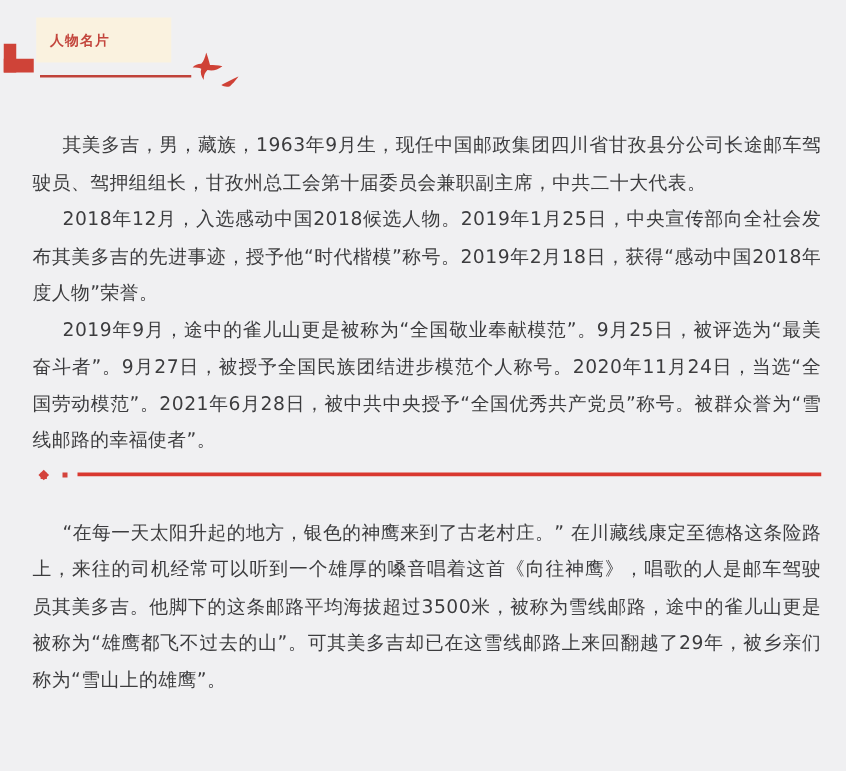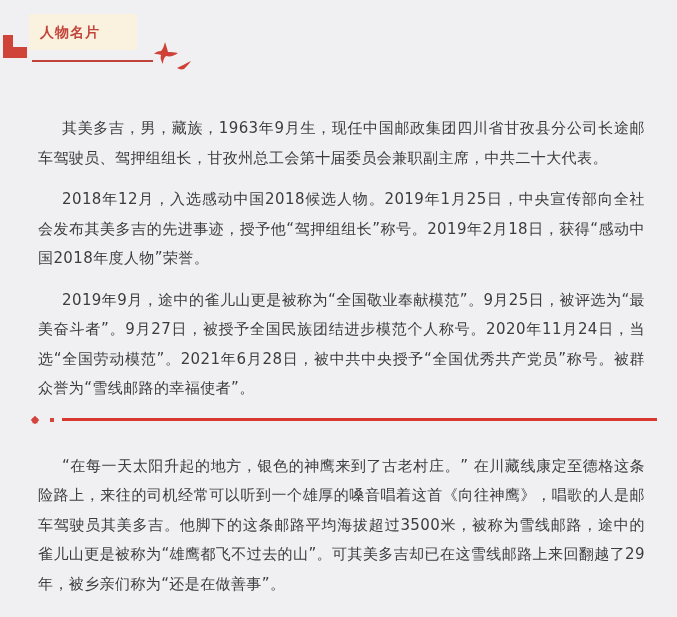--- a/index.html
+++ b/index.html
@@ -27,40 +27,40 @@
     border-bottom: 11px solid #cf4338;
   }
   .title-box {
     position: absolute; left: 29px; top: 14px;
     width: 108px; height: 36px;
     background: #faf2df;
     display: flex; align-items: center;
     padding-left: 11px;
   }
   .title {
-    font-size: 14px; font-weight: bold;
+    font-size: 11px; font-weight: bold;
     color: #c3463d; letter-spacing: 1px;
     line-height: 1;
   }
   .title-underline {
     position: absolute; left: 32px; top: 60px;
     width: 121px; height: 2px;
     background: #c0423a;
   }
   .bird-big   { position: absolute; left: 154px; top: 42px; }
   .bird-small { position: absolute; left: 177px; top: 61px; }
 
   
   .content {
     position: absolute; left: 26px; top: 92px;
     width: 631px;
     padding-top: 10px;
   }
   .para {
-    margin: 12px; padding: 0;
+    margin: 0; padding: 0;
     font-size: 15px;
     line-height: 29.5px;
     color: #3c3c3e;
     text-align: justify;
     text-indent: 24px;
     letter-spacing: 0.4px;
   }
 
   
   .divider {
@@ -110,29 +110,29 @@
     </svg>
     <svg class="bird-small" width="14" height="10" viewBox="0 0 14 10">
       <path fill="#cf4136" d="M0 7 C4 5 8 3 14 0 C11 4 9 6 7 8 C4 9 2 8 0 7 Z"></path>
     </svg>
   </div>
 
   <main class="content">
 
     <section>
       <p class="para">其美多吉，男，藏族，1963年9月生，现任中国邮政集团四川省甘孜县分公司长途邮车驾驶员、驾押组组长，甘孜州总工会第十届委员会兼职副主席，中共二十大代表。</p>
-      <p class="para">2018年12月，入选感动中国2018候选人物。2019年1月25日，中央宣传部向全社会发布其美多吉的先进事迹，授予他“驾押组组长”称号。2019年2月18日，获得“感动中国2018年度人物”荣誉。</p>
+      <p class="para">2018年12月，入选感动中国2018候选人物。2019年1月25日，中央宣传部向全社会发布其美多吉的先进事迹，授予他“时代楷模”称号。2019年2月18日，获得“感动中国2018年度人物”荣誉。</p>
       <p class="para">2019年9月，途中的雀儿山更是被称为“全国敬业奉献模范”。9月25日，被评选为“最美奋斗者”。9月27日，被授予全国民族团结进步模范个人称号。2020年11月24日，当选“全国劳动模范”。2021年6月28日，被中共中央授予“全国优秀共产党员”称号。被群众誉为“雪线邮路的幸福使者”。</p>
     </section>
 
     <div class="divider">
       <span class="star"></span>
       <span class="dot"></span>
       <span class="line"></span>
     </div>
 
     <section>
-      <p class="para">“在每一天太阳升起的地方，银色的神鹰来到了古老村庄。” 在川藏线康定至德格这条险路上，来往的司机经常可以听到一个雄厚的嗓音唱着这首《向往神鹰》，唱歌的人是邮车驾驶员其美多吉。他脚下的这条邮路平均海拔超过3500米，被称为雪线邮路，途中的雀儿山更是被称为“雄鹰都飞不过去的山”。可其美多吉却已在这雪线邮路上来回翻越了29年，被乡亲们称为“还是在做善事”。</p>
+      <p class="para">“在每一天太阳升起的地方，银色的神鹰来到了古老村庄。” 在川藏线康定至德格这条险路上，来往的司机经常可以听到一个雄厚的嗓音唱着这首《向往神鹰》，唱歌的人是邮车驾驶员其美多吉。他脚下的这条邮路平均海拔超过3500米，被称为雪线邮路，途中的雀儿山更是被称为“雄鹰都飞不过去的山”。可其美多吉却已在这雪线邮路上来回翻越了29年，被乡亲们称为“雪山上的雄鹰”。</p>
     </section>
 
   </main>
 
 </div>
 
 </body></html>

